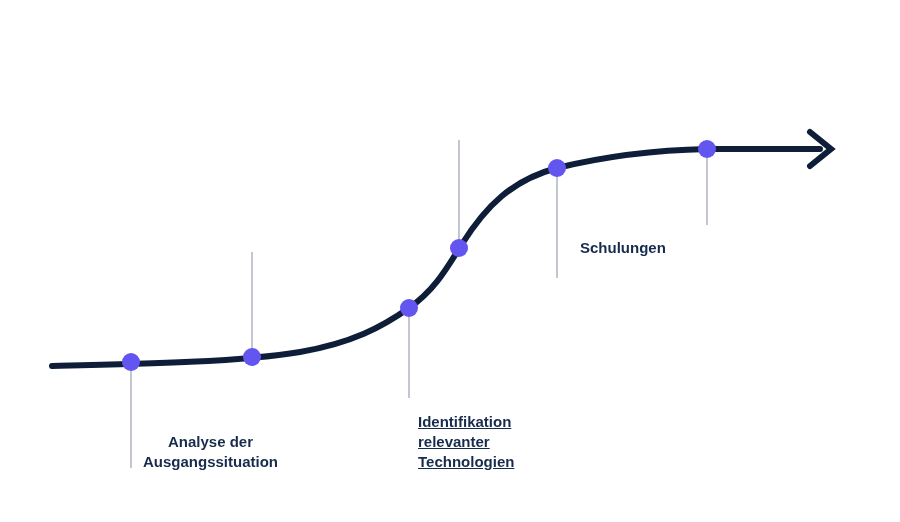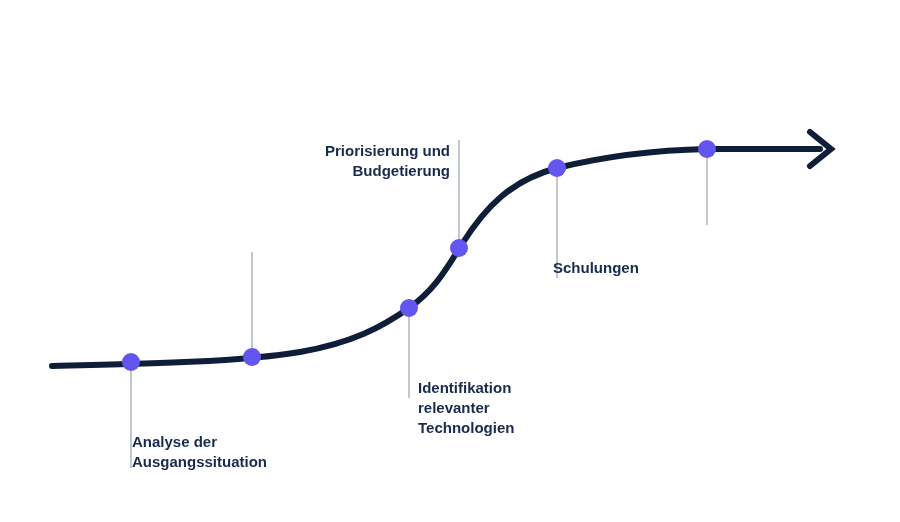--- a/index.html
+++ b/index.html
@@ -72,23 +72,22 @@
     <g>
       <circle cx="131" cy="362" r="9" fill="#6355f0"></circle>
       <circle cx="252" cy="357" r="9" fill="#6355f0"></circle>
       <circle cx="409" cy="308" r="9" fill="#6355f0"></circle>
       <circle cx="459" cy="248" r="9" fill="#6355f0"></circle>
       <circle cx="557" cy="168" r="9" fill="#6355f0"></circle>
       <circle cx="707" cy="149" r="9" fill="#6355f0"></circle>
     </g>
   </svg>
 
-  <div class="stage-label align-left" style="left:132px; top:432px;">Analyse der<br>Ausgangssituation</div>
+  <div class="stage-label align-left" style="left:143px; top:432px;text-align:center;">Analyse der<br>Ausgangssituation</div>
 
 
-  <div class="stage-label align-left" style="left:418px; top:378px;">Identifikation<br>relevanter<br>Technologien</div>
+  <div class="stage-label align-left" style="left:418px; top:412px;text-decoration:underline;">Identifikation<br>relevanter<br>Technologien</div>
 
-  <div class="stage-label align-right" style="left:315px; top:141px; width:135px;">Priorisierung und<br>Budgetierung</div>
 
-  <div class="stage-label align-left" style="left:553px; top:238px;margin-top:20px;">Schulungen</div>
+  <div class="stage-label align-left" style="left:580px; top:238px;">Schulungen</div>
 
 
 </div>
 
 </body></html>

